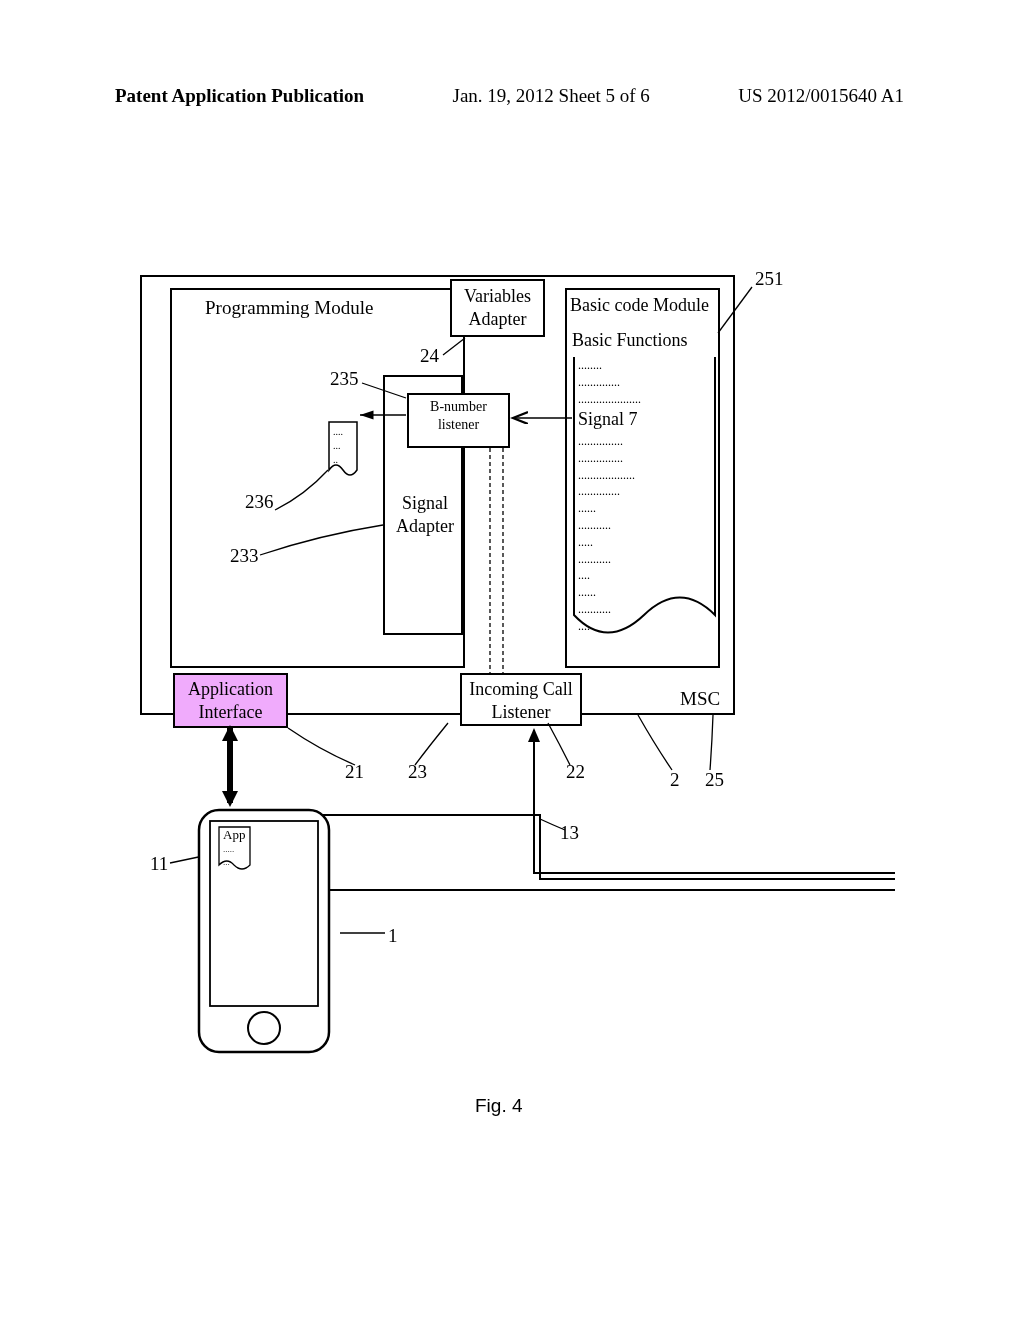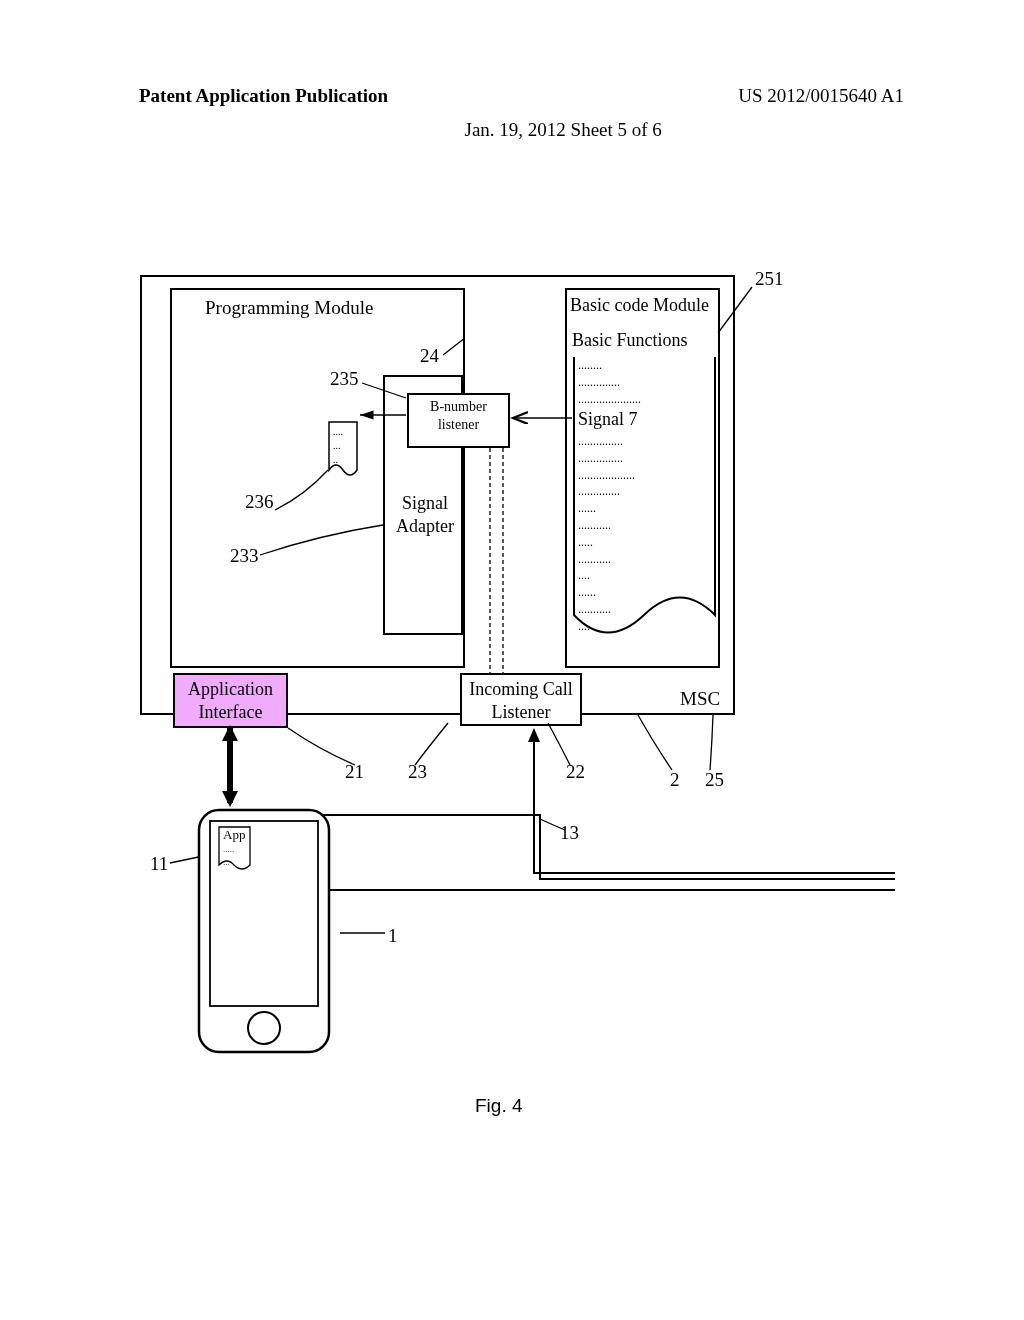--- a/index.html
+++ b/index.html
@@ -18,25 +18,23 @@
       position: absolute;
       top: 85px;
       width: 1024px;
       display: flex;
       justify-content: space-between;
       padding: 0 120px 0 115px;
       font-size: 19px;
     }
     .header-left {
       font-weight: bold;
-      margin-left: 24px;
     }
     .header-center {
       font-weight: normal;
-      margin-top: 34px;
     }
     .header-right {
       font-weight: normal;
     }
     .diagram {
       position: absolute;
       top: 275px;
       left: 140px;
       width: 755px;
       height: 790px;
@@ -230,20 +228,23 @@
 <div class="diagram">
 
   <div class="msc-box"></div>
 
   <div class="programming-module"></div>
   <div class="pm-label">Programming Module</div>
 
   <div class="signal-adapter"></div>
   <div class="signal-adapter-label">Signal Adapter</div>
 
+  <div class="variables-adapter">
+    <span>Variables Adapter</span>
+  </div>
 
   <div class="basic-code-module"></div>
   <div class="bcm-label">Basic code Module</div>
 
   <div class="basic-functions">Basic Functions</div>
 
   <div class="scroll-doc-basic">
     <svg viewBox="0 0 145 300">
       <path d="M 2 2 L 2 260 Q 35 295, 72 260 Q 108 225, 143 260 L 143 2" fill="none" stroke="black" stroke-width="2"></path>
     </svg>

